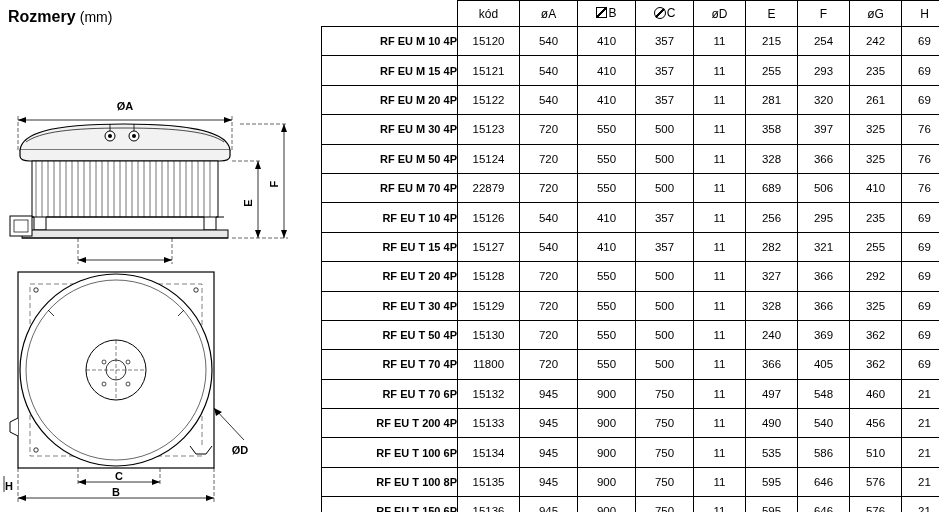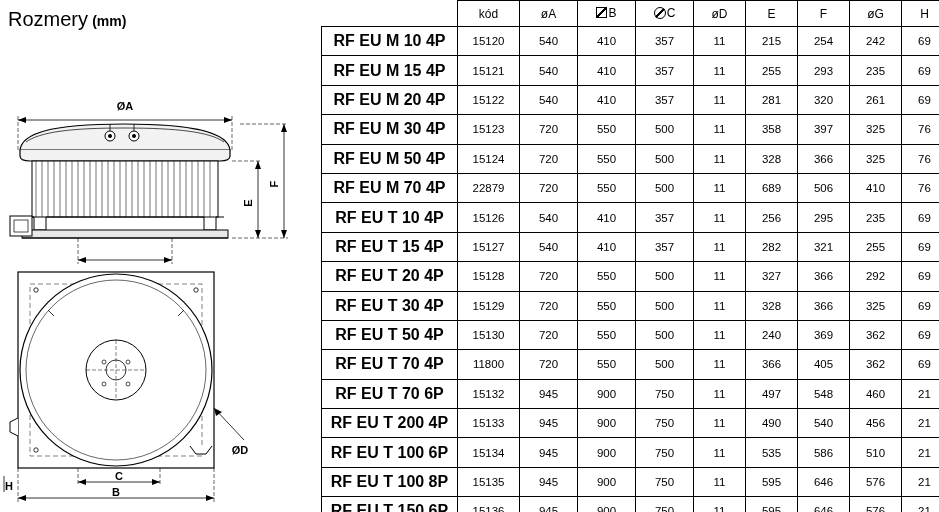--- a/index.html
+++ b/index.html
@@ -26,22 +26,22 @@
     position: absolute;
     left: 0; top: 0;
     width: 320px; height: 512px;
   }
   #title {
     position: absolute;
     left: 8px; top: 8px;
     font-size: 15px;
     white-space: nowrap;
   }
-  #title .t-main { font-weight: normal; font-size: 20px; }
-  #title .t-unit { font-weight: bold; font-size: 14px; }
+  #title .t-main { font-weight: bold; font-size: 16px; }
+  #title .t-unit { font-weight: normal; font-size: 14px; }
 
   .svg-wrap { position: absolute; left: 0; top: 0; }
 
   
   #table-wrap {
     position: absolute;
     left: 321px; top: 0;
     width: 618px;
     height: 512px;
   }
@@ -57,22 +57,22 @@
     vertical-align: middle;
     height: 28.4px;
     padding: 0;
     overflow: hidden;
     white-space: nowrap;
   }
   table th { font-weight: normal; font-size: 12px; }
   thead th { height: 25px; }
   td.model {
     font-weight: bold;
-    font-size: 16px;
-    text-align: center;
+    font-size: 11px;
+    text-align: right;
   }
   th.corner { border-top: none; border-left: none; border-right: 1px solid #000; }
   
   col.c-model { width: 136px; }
   col.c-kod   { width: 62px; }
   col.c-a     { width: 58px; }
   col.c-b     { width: 58px; }
   col.c-c     { width: 58px; }
   col.c-d     { width: 52px; }
   col.c-e     { width: 52px; }

